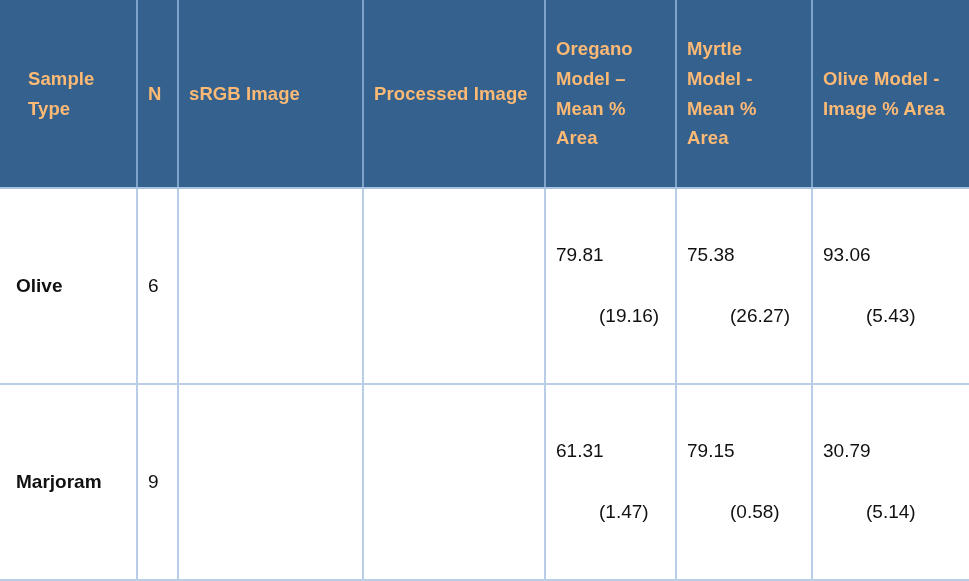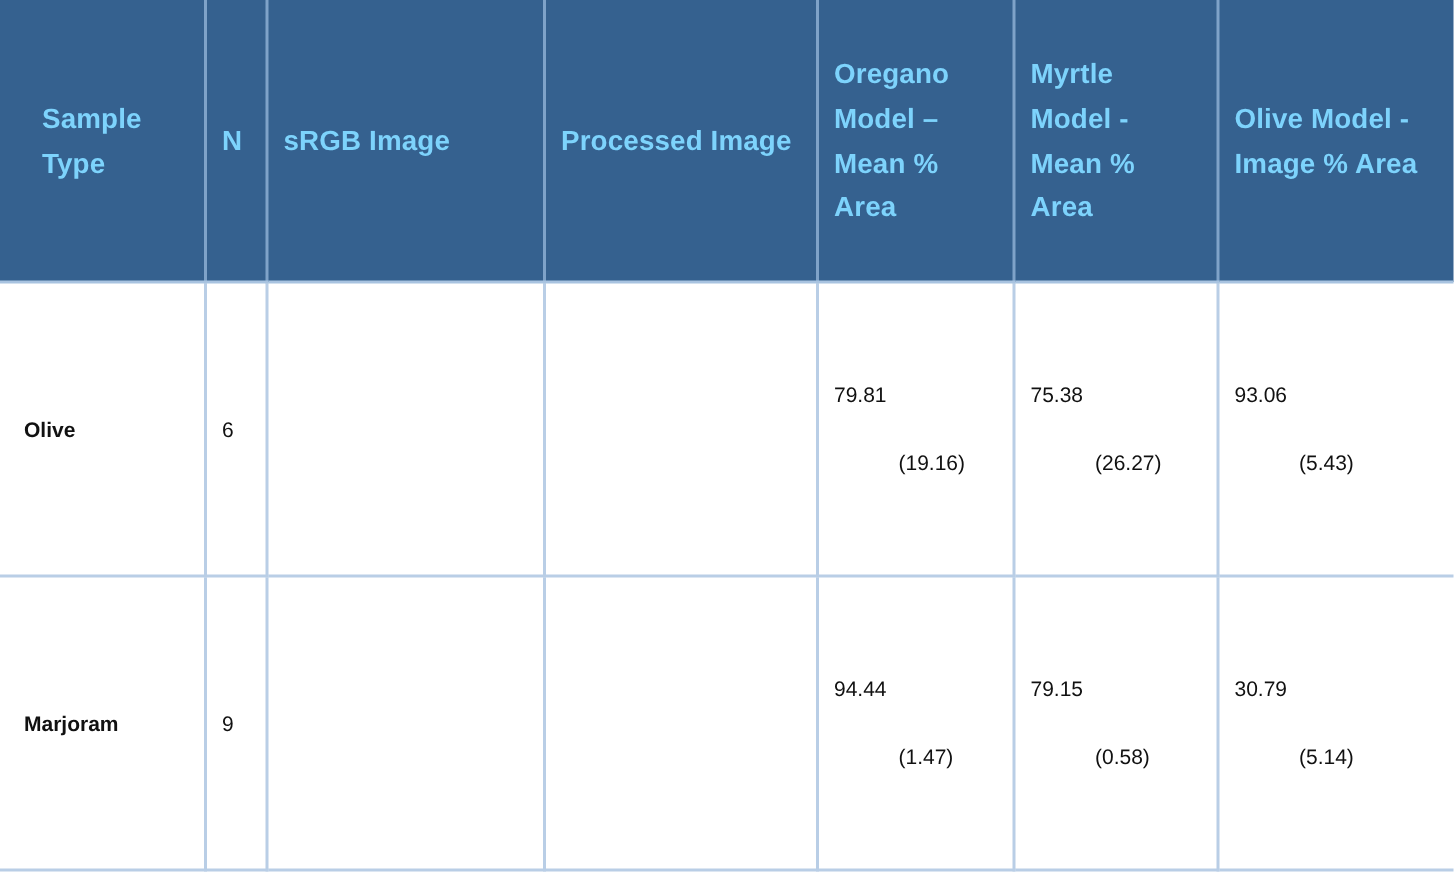--- a/index.html
+++ b/index.html
@@ -28,21 +28,21 @@
     width: 969px;
     height: 580px;
   }
 
   
   thead tr.header-row {
     height: 188px;
   }
   th.header-cell {
     background: #35618F;
-    color: #7dd3fc;
+    color: #fdba74;
     font-size: 18.5px;
     font-weight: bold;
     text-align: left;
     vertical-align: middle;
     padding: 0 10px;
     line-height: 1.62;
     border-right: 2px solid #7FA3C9;
     border-bottom: 2px solid #A8C3E0;
     box-sizing: border-box;
     letter-spacing: 0.1px;
@@ -56,21 +56,21 @@
   
   tbody tr.body-row {
     height: 196px;
   }
   tbody tr.body-row.row-last {
     height: 196px;
   }
   td.body-cell {
     background: #FFFFFF;
     color: #111111;
-    font-size: 14px;
+    font-size: 19px;
     vertical-align: middle;
     padding: 0 10px;
     line-height: 1.62;
     border-right: 2px solid #B9CEE6;
     border-bottom: 2px solid #B9CEE6;
     box-sizing: border-box;
   }
   td.body-cell:last-child { border-right: none; }
   tbody tr.row-last td.body-cell { border-bottom: 2px solid #B9CEE6; }
 
@@ -380,21 +380,21 @@
 
         <td class="body-cell cell-image">
           <span class="img-tile processed-tile">
             <span class="processed-photo proc-marjoram">
               <span class="processed-disc"></span>
             </span>
           </span>
         </td>
 
         <td class="body-cell cell-value">
-          <span class="value-main">94.44</span>
+          <span class="value-main">61.31</span>
           <span class="value-sd">(1.47)</span>
         </td>
 
         <td class="body-cell cell-value">
           <span class="value-main">79.15</span>
           <span class="value-sd">(0.58)</span>
         </td>
 
         <td class="body-cell cell-value">
           <span class="value-main">30.79</span>

